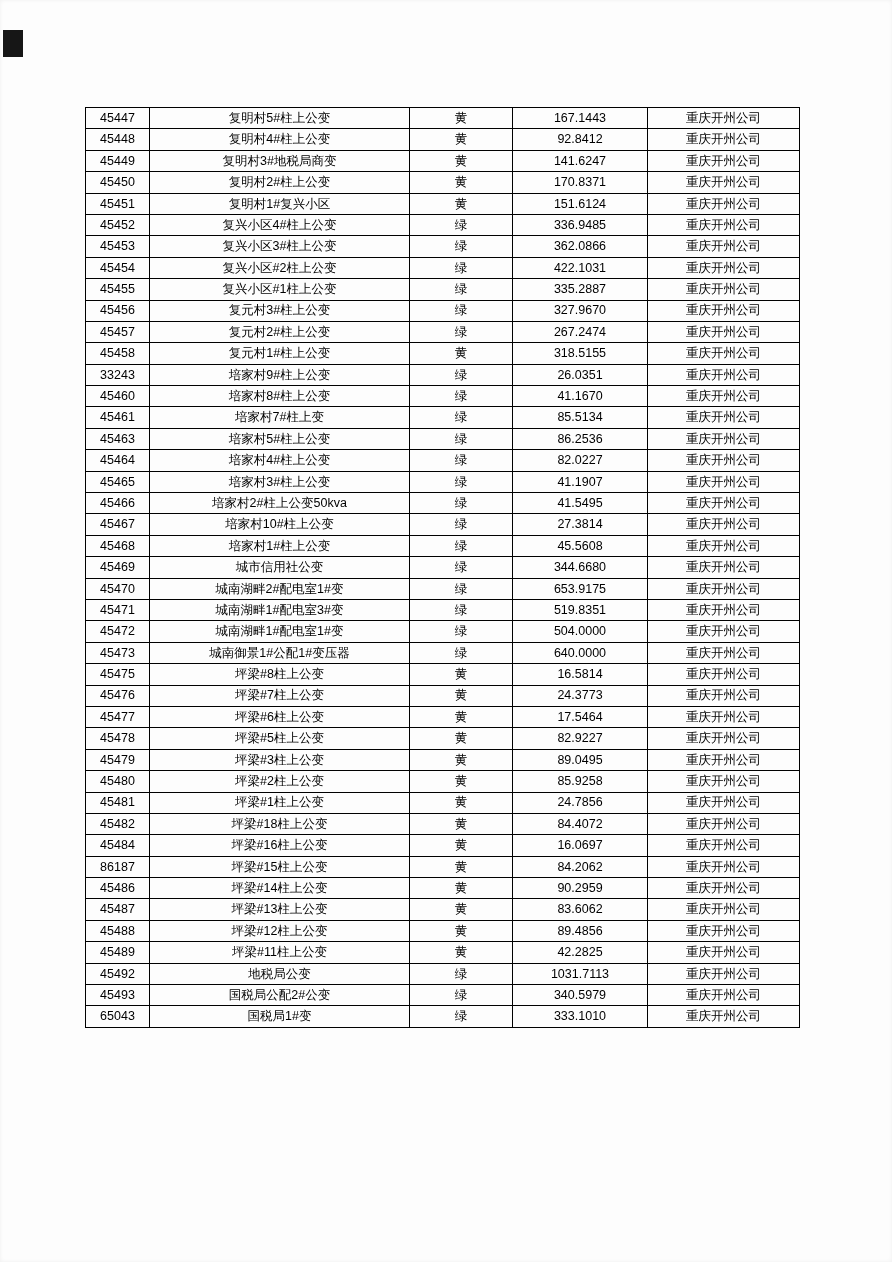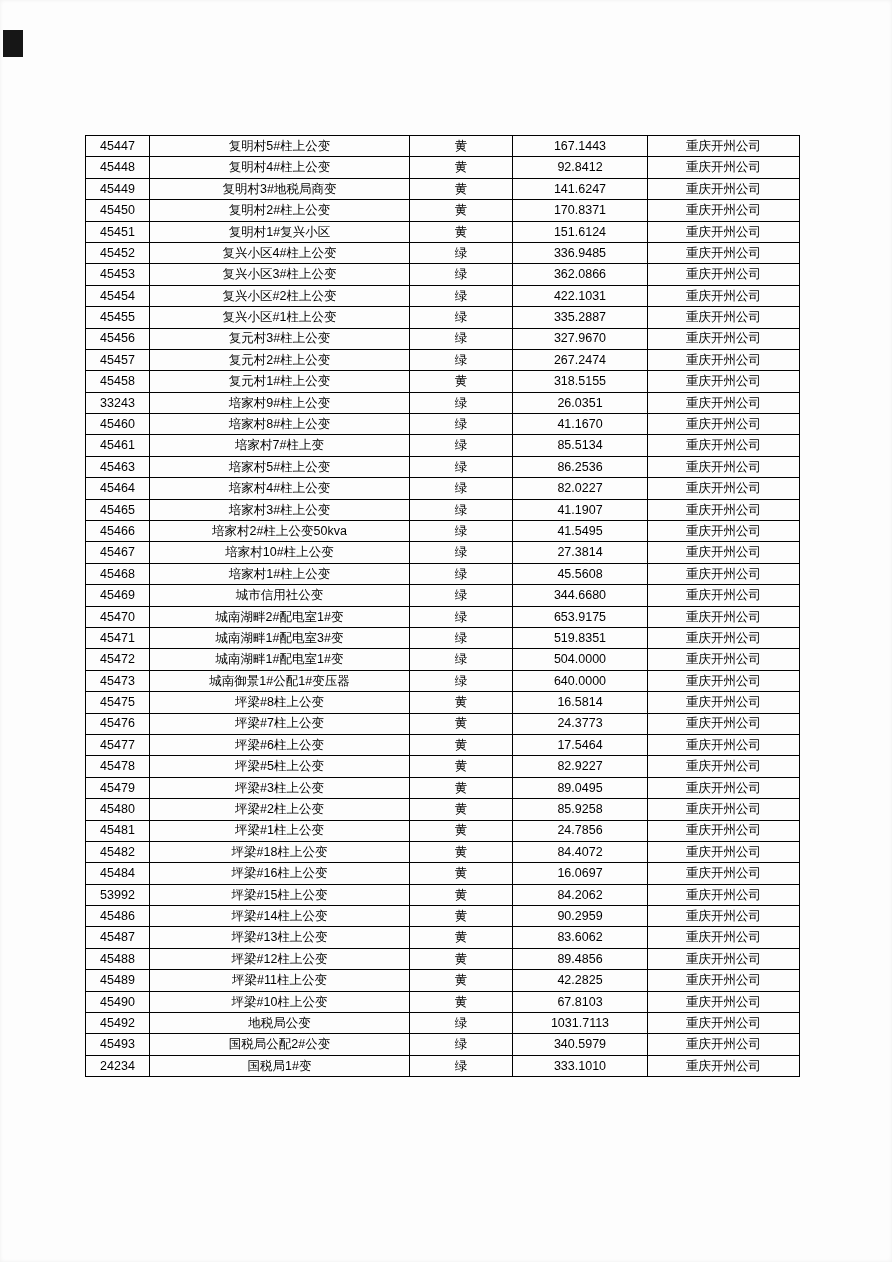--- a/index.html
+++ b/index.html
@@ -27,21 +27,20 @@
     width: 20px;
     height: 27px;
     background: #161616;
   }
   table.sheet {
     position: absolute;
     left: 85px;
     top: 107px;
     border-collapse: collapse;
     table-layout: fixed;
-    margin-top: 28px;
   }
   table.sheet td {
     border: 1px solid #000;
     height: 20.4px;
     text-align: center;
     vertical-align: middle;
     font-size: 12.5px;
     line-height: 1;
     color: #000;
     padding: 0 2px;
@@ -309,21 +308,21 @@
         <td>重庆开州公司</td>
       </tr>
       <tr>
         <td>45484</td>
         <td>坪梁#16柱上公变</td>
         <td>黄</td>
         <td>16.0697</td>
         <td>重庆开州公司</td>
       </tr>
       <tr>
-        <td>53992</td>
+        <td>86187</td>
         <td>坪梁#15柱上公变</td>
         <td>黄</td>
         <td>84.2062</td>
         <td>重庆开州公司</td>
       </tr>
       <tr>
         <td>45486</td>
         <td>坪梁#14柱上公变</td>
         <td>黄</td>
         <td>90.2959</td>
@@ -344,41 +343,34 @@
         <td>重庆开州公司</td>
       </tr>
       <tr>
         <td>45489</td>
         <td>坪梁#11柱上公变</td>
         <td>黄</td>
         <td>42.2825</td>
         <td>重庆开州公司</td>
       </tr>
       <tr>
-        <td>45490</td>
-        <td>坪梁#10柱上公变</td>
-        <td>黄</td>
-        <td>67.8103</td>
-        <td>重庆开州公司</td>
-      </tr>
-      <tr>
         <td>45492</td>
         <td>地税局公变</td>
         <td>绿</td>
         <td>1031.7113</td>
         <td>重庆开州公司</td>
       </tr>
       <tr>
         <td>45493</td>
         <td>国税局公配2#公变</td>
         <td>绿</td>
         <td>340.5979</td>
         <td>重庆开州公司</td>
       </tr>
       <tr>
-        <td>24234</td>
+        <td>65043</td>
         <td>国税局1#变</td>
         <td>绿</td>
         <td>333.1010</td>
         <td>重庆开州公司</td>
       </tr>
     </tbody>
 </table>
 
 </body></html>

